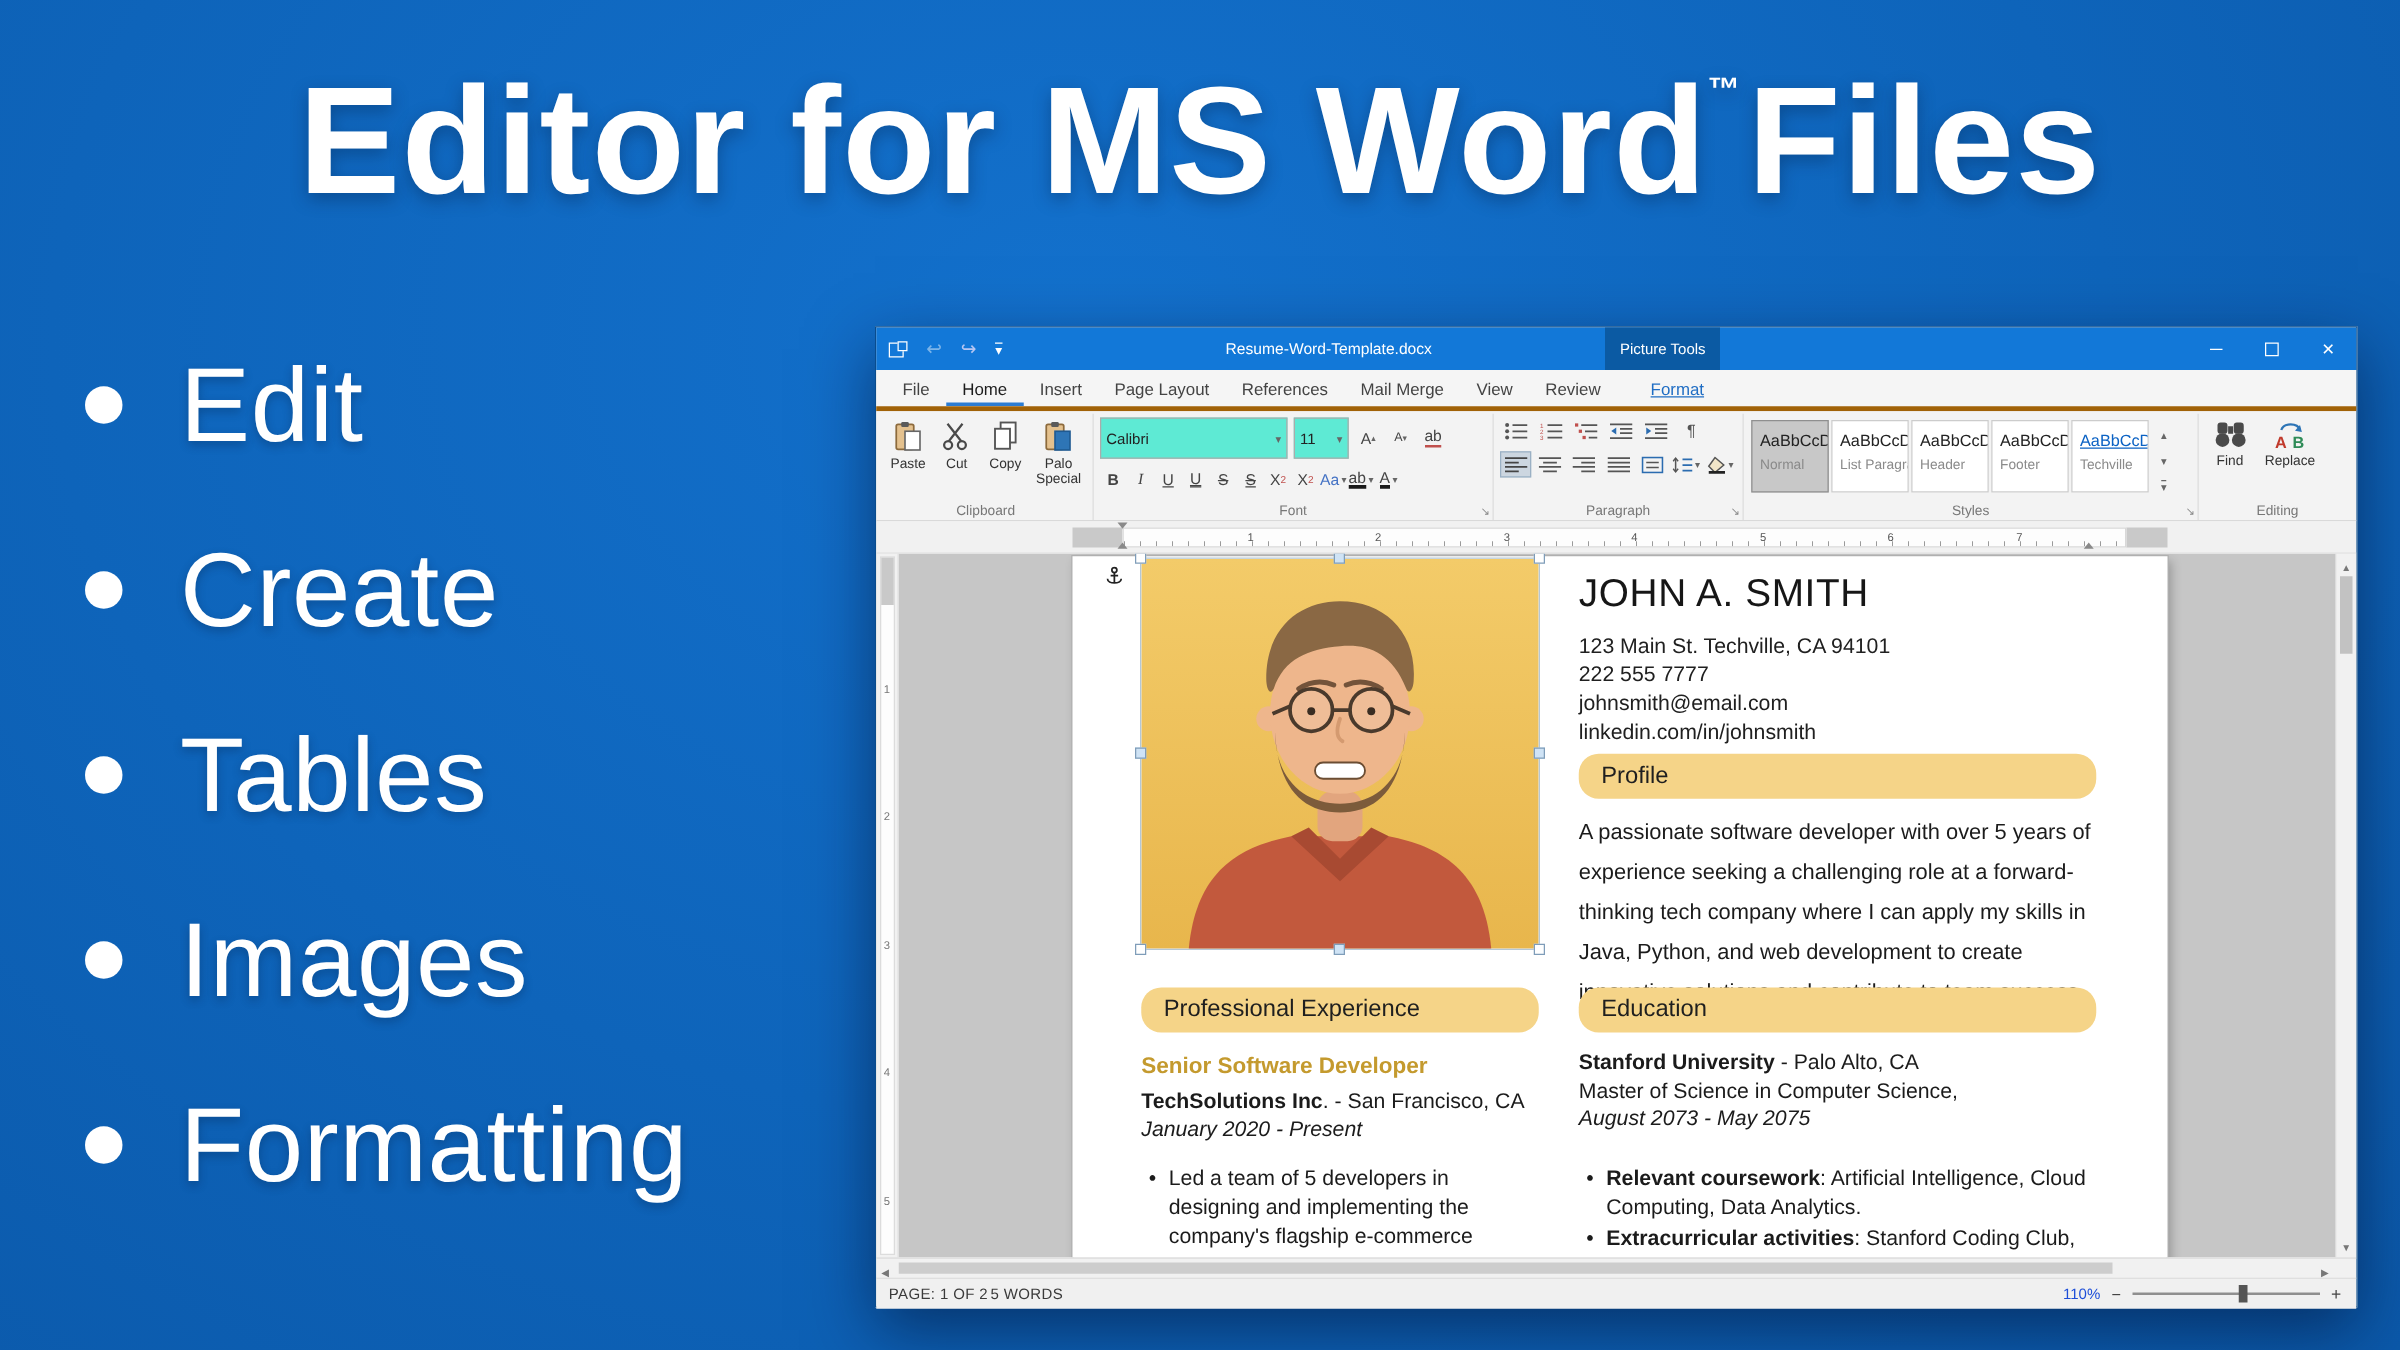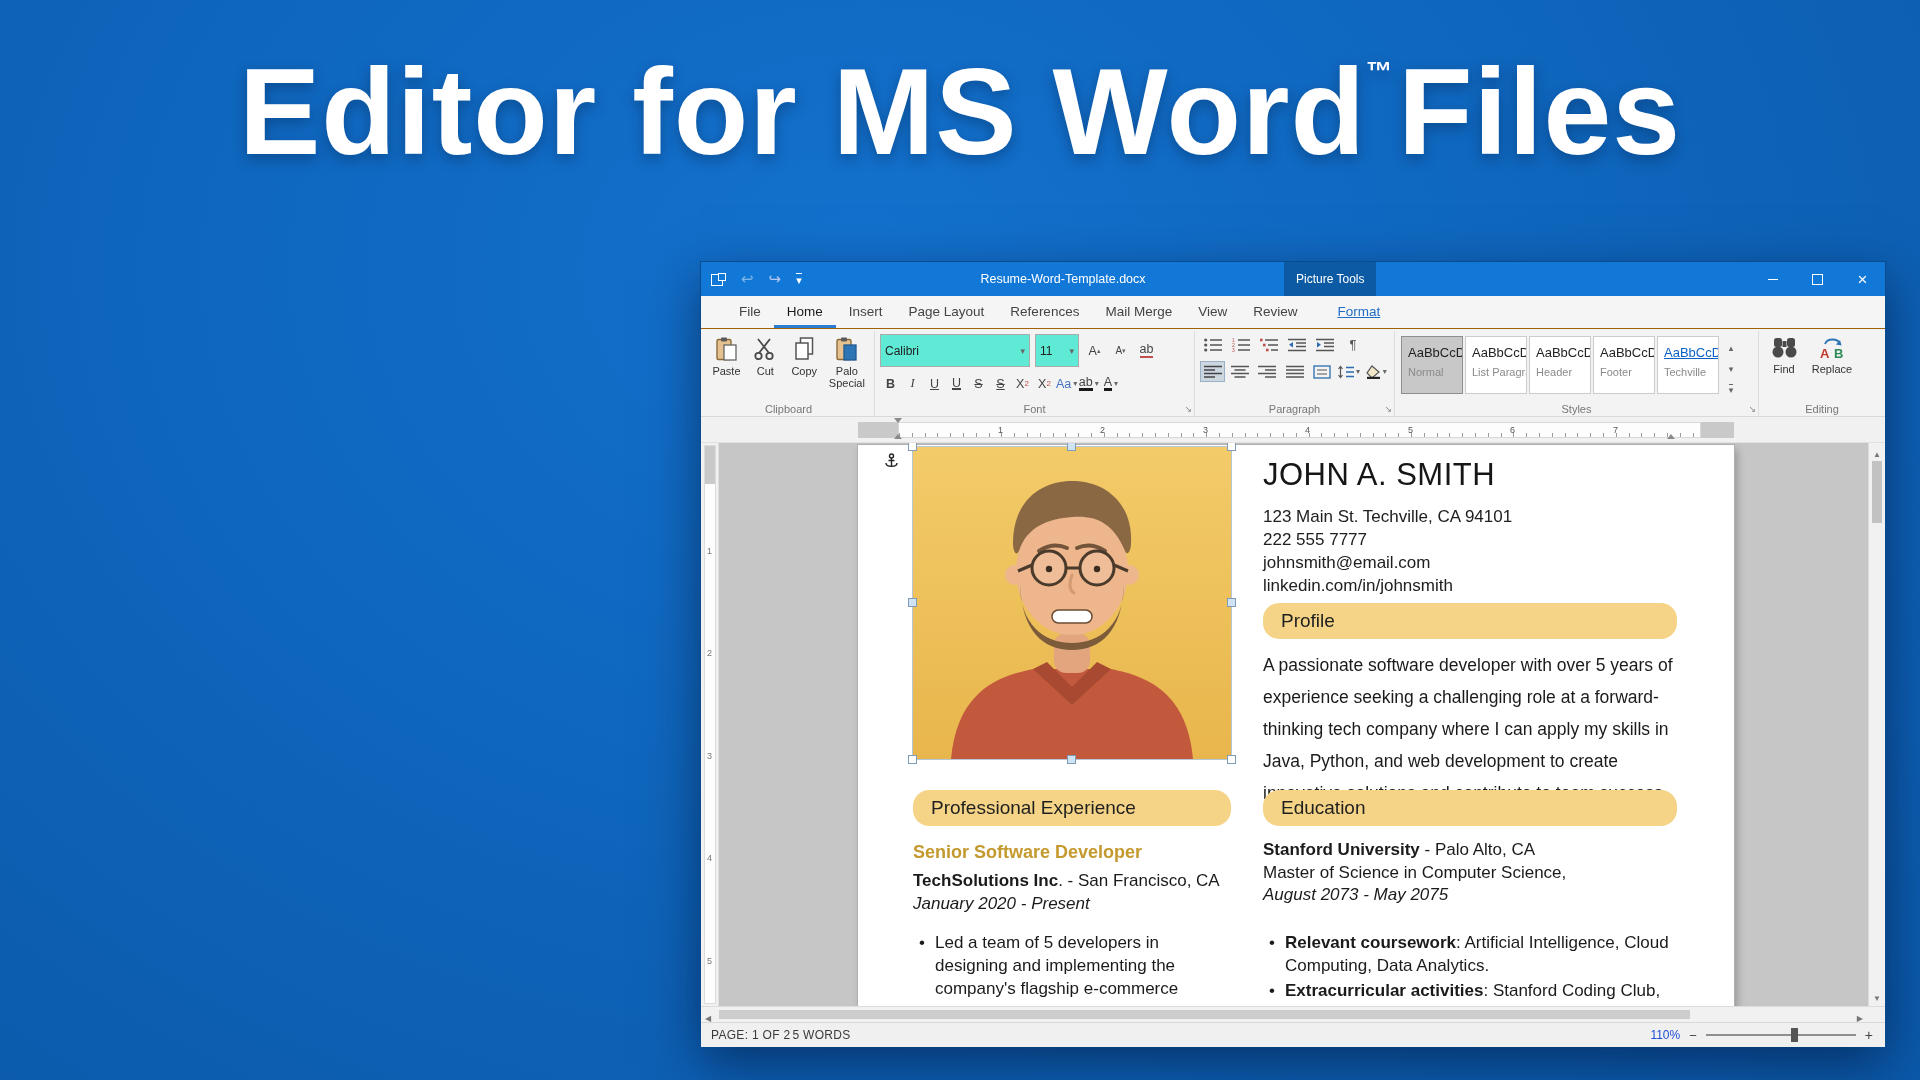--- a/index.html
+++ b/index.html
@@ -37,21 +37,21 @@
   .tb-title { position:absolute; left:197px; width:330px; text-align:center; font-size:12.5px; color:#fff; }
   .ctx-tool { position:absolute; left:583px; top:0; height:34px; padding:0 12px; line-height:34px;
     background:#0b5aa3; font-size:12px; color:#fff; }
   .win-ctrls { position:absolute; right:0; top:0; height:34px; display:flex; }
   .win-btn { width:45px; height:34px; display:flex; align-items:center; justify-content:center; }
   .wb-min::before { content:""; width:10px; height:1px; background:#fff; }
   .wb-max::before { content:""; width:9px; height:9px; border:1px solid #fff; }
   .wb-close::before { content:"×"; font-size:17px; color:#fff; line-height:1; }
 
   
-  .tabrow { height:33px; background:#f5f5f5; display:flex; align-items:stretch; padding-left:25px; border-bottom:1px solid #a16207; }
+  .tabrow { height:33px; background:#f5f5f5; display:flex; align-items:stretch; padding-left:8px; border-bottom:4px solid #a16207; }
   .tab { padding:0 13px; line-height:31px; font-size:13.5px; color:#444; }
   .tab.active { color:#1c1c1c; box-shadow:inset 0 -3px 0 #2b7cd3; }
   .tab.contextual { color:#1f6dc4; margin-left:14px;text-decoration:underline; }
 
   
   .ribbon { height:88px; display:flex; background:#f3f3f3; border-bottom:1px solid #d9d9d9; padding:2px 0 0 2px; }
   .grp { position:relative; border-right:1px solid #ddd; padding:3px 5px 16px 5px; }
   .grp-label { position:absolute; bottom:1px; left:0; right:0; text-align:center; font-size:11px; color:#777; }
   .launcher { position:absolute; right:2px; bottom:2px; font-size:9px; color:#888; }
   .launcher::before { content:"↘"; }
@@ -173,20 +173,42 @@
 
   .ic { display:block; }
 </style>
 </head>
 <body>
 
 <div id="canvas">
 
   <div class="hero-title"><span>Editor for MS Word</span><sup>™</sup><span class="post">Files</span></div>
 
+  <div class="hero-list">
+    <div class="hero-item">
+        <span class="hero-dot"></span>
+        <span class="hero-label">Edit</span>
+      </div>
+    <div class="hero-item">
+        <span class="hero-dot"></span>
+        <span class="hero-label">Create</span>
+      </div>
+    <div class="hero-item">
+        <span class="hero-dot"></span>
+        <span class="hero-label">Tables</span>
+      </div>
+    <div class="hero-item">
+        <span class="hero-dot"></span>
+        <span class="hero-label">Images</span>
+      </div>
+    <div class="hero-item">
+        <span class="hero-dot"></span>
+        <span class="hero-label">Formatting</span>
+      </div>
+  </div>
 
   <div class="window">
 
     <div class="titlebar">
       <div class="qat">
         <span class="qat-save"></span>
         <span class="qat-undo"></span>
         <span class="qat-redo"></span>
         <span class="qat-drop"></span>
       </div>

